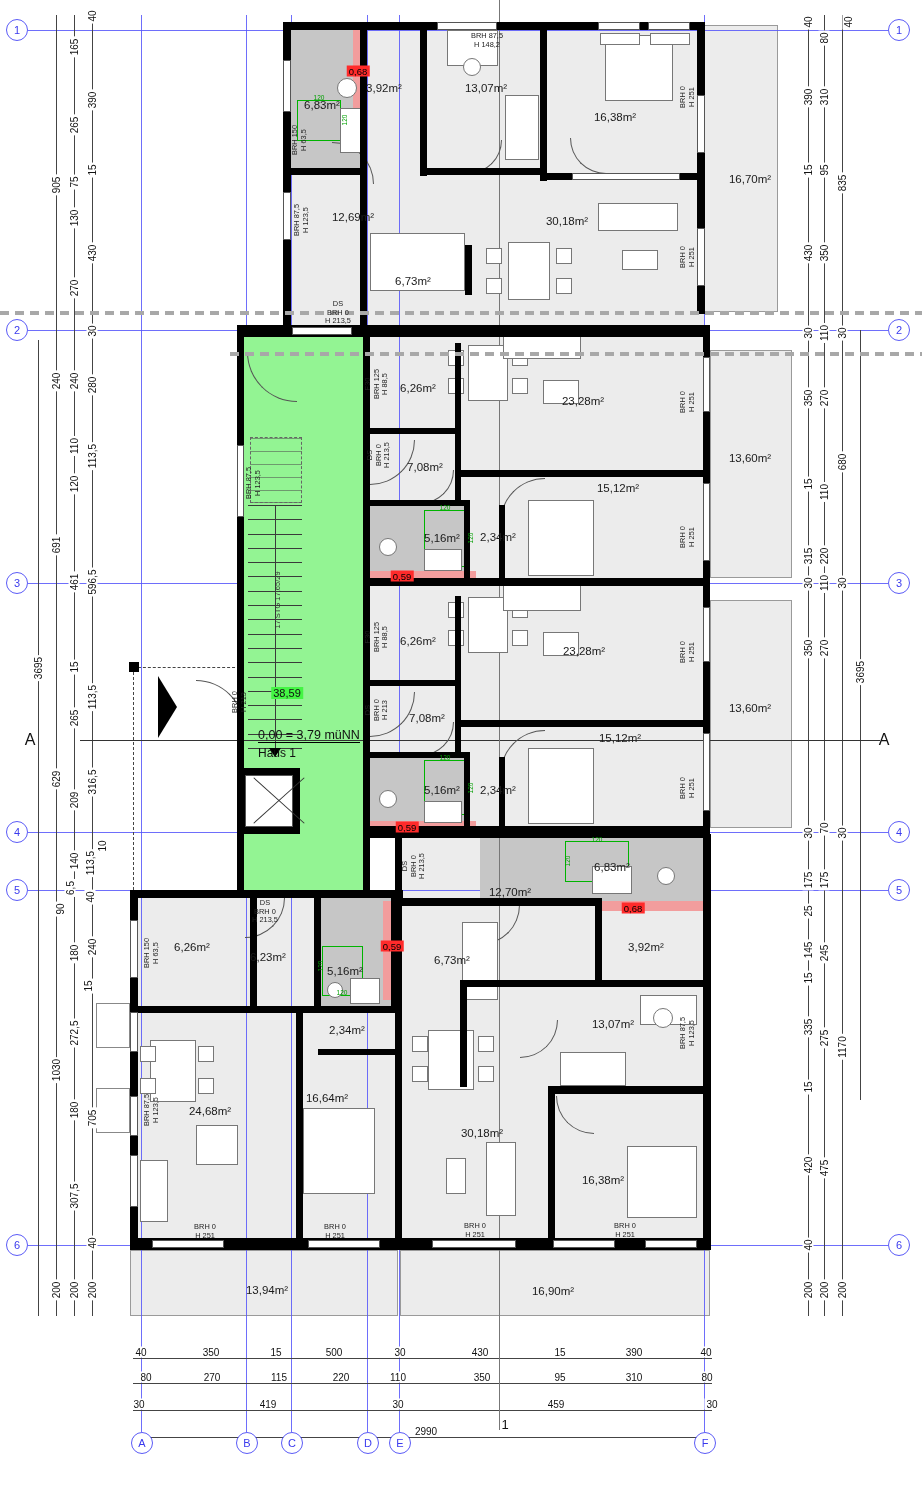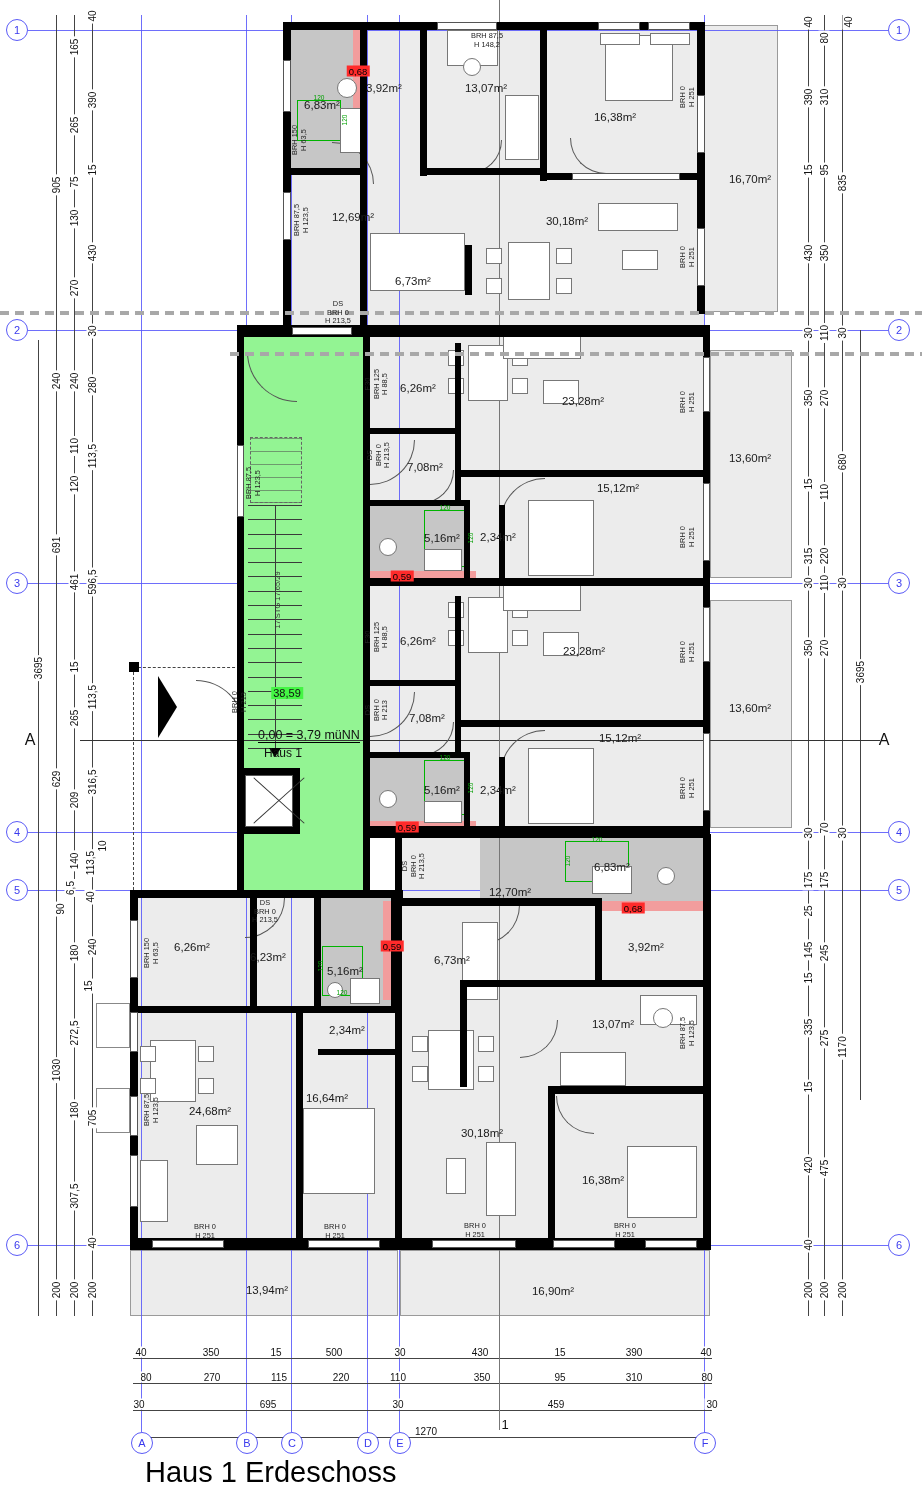--- a/index.html
+++ b/index.html
@@ -51,24 +51,23 @@
   .tri-right{width:0;height:0;border-left:19px solid #000;border-top:31px solid transparent;
              border-bottom:31px solid transparent;background:none!important;z-index:8;}
   .tri-down{width:0;height:0;border-top:9px solid #000;border-left:6px solid transparent;
             border-right:6px solid transparent;background:none!important;z-index:8;}
   .xline{height:1px;background:#333;z-index:7;}
 </style>
 </head>
 <body>
 
 <div id="canvas">
-  <span id="title" style="left:145px;top:1456px">Haus 1 Erdeschoss</span>
   <span id="area-badge" style="left:287px;top:693px">38,59</span>
   <span id="level-note" style="left:258px;top:728px">0,00 = 3,79 müNN</span>
-  <span id="haus-label" style="left:264px;top:746px">Haus 1</span>
+  <span id="haus-label" style="left:258px;top:746px">Haus 1</span>
   <span id="stair-run" style="left:277px;top:600px">17 STG 17,65/29</span>
   <span class="seclab" style="left:30px;top:740px">A</span>
   <span class="seclab" style="left:884px;top:740px">A</span>
   <span class="seclab" style="left:505px;top:1424px;font-size:13px">1</span>
 <div class="floor" style="left: 283px; top: 30px; width: 421px; height: 297px;"></div>
     <div class="floor" style="left: 370px; top: 337px; width: 333px; height: 489px;"></div>
     <div class="floor" style="left: 138px; top: 898px; width: 565px; height: 340px;"></div>
     <div class="floor" style="left: 402px; top: 838px; width: 301px; height: 62px;"></div>
     <div class="ter" style="left: 704px; top: 25px; width: 74px; height: 287px;"></div>
     <div class="ter" style="left: 710px; top: 350px; width: 82px; height: 228px;"></div>
@@ -505,18 +504,18 @@
     <div class="dim-h" style="left: 146px; top: 1377px;">80</div>
     <div class="dim-h" style="left: 212px; top: 1377px;">270</div>
     <div class="dim-h" style="left: 279px; top: 1377px;">115</div>
     <div class="dim-h" style="left: 341px; top: 1377px;">220</div>
     <div class="dim-h" style="left: 398px; top: 1377px;">110</div>
     <div class="dim-h" style="left: 482px; top: 1377px;">350</div>
     <div class="dim-h" style="left: 560px; top: 1377px;">95</div>
     <div class="dim-h" style="left: 634px; top: 1377px;">310</div>
     <div class="dim-h" style="left: 707px; top: 1377px;">80</div>
     <div class="dim-h" style="left: 139px; top: 1404px;">30</div>
-    <div class="dim-h" style="left: 268px; top: 1404px;">695</div>
+    <div class="dim-h" style="left: 268px; top: 1404px;">419</div>
     <div class="dim-h" style="left: 398px; top: 1404px;">30</div>
     <div class="dim-h" style="left: 556px; top: 1404px;">459</div>
     <div class="dim-h" style="left: 712px; top: 1404px;">30</div>
-    <div class="dim-h" style="left: 426px; top: 1431px;">1270</div>
+    <div class="dim-h" style="left: 426px; top: 1431px;">2990</div>
   </div>
 
 </body></html>

